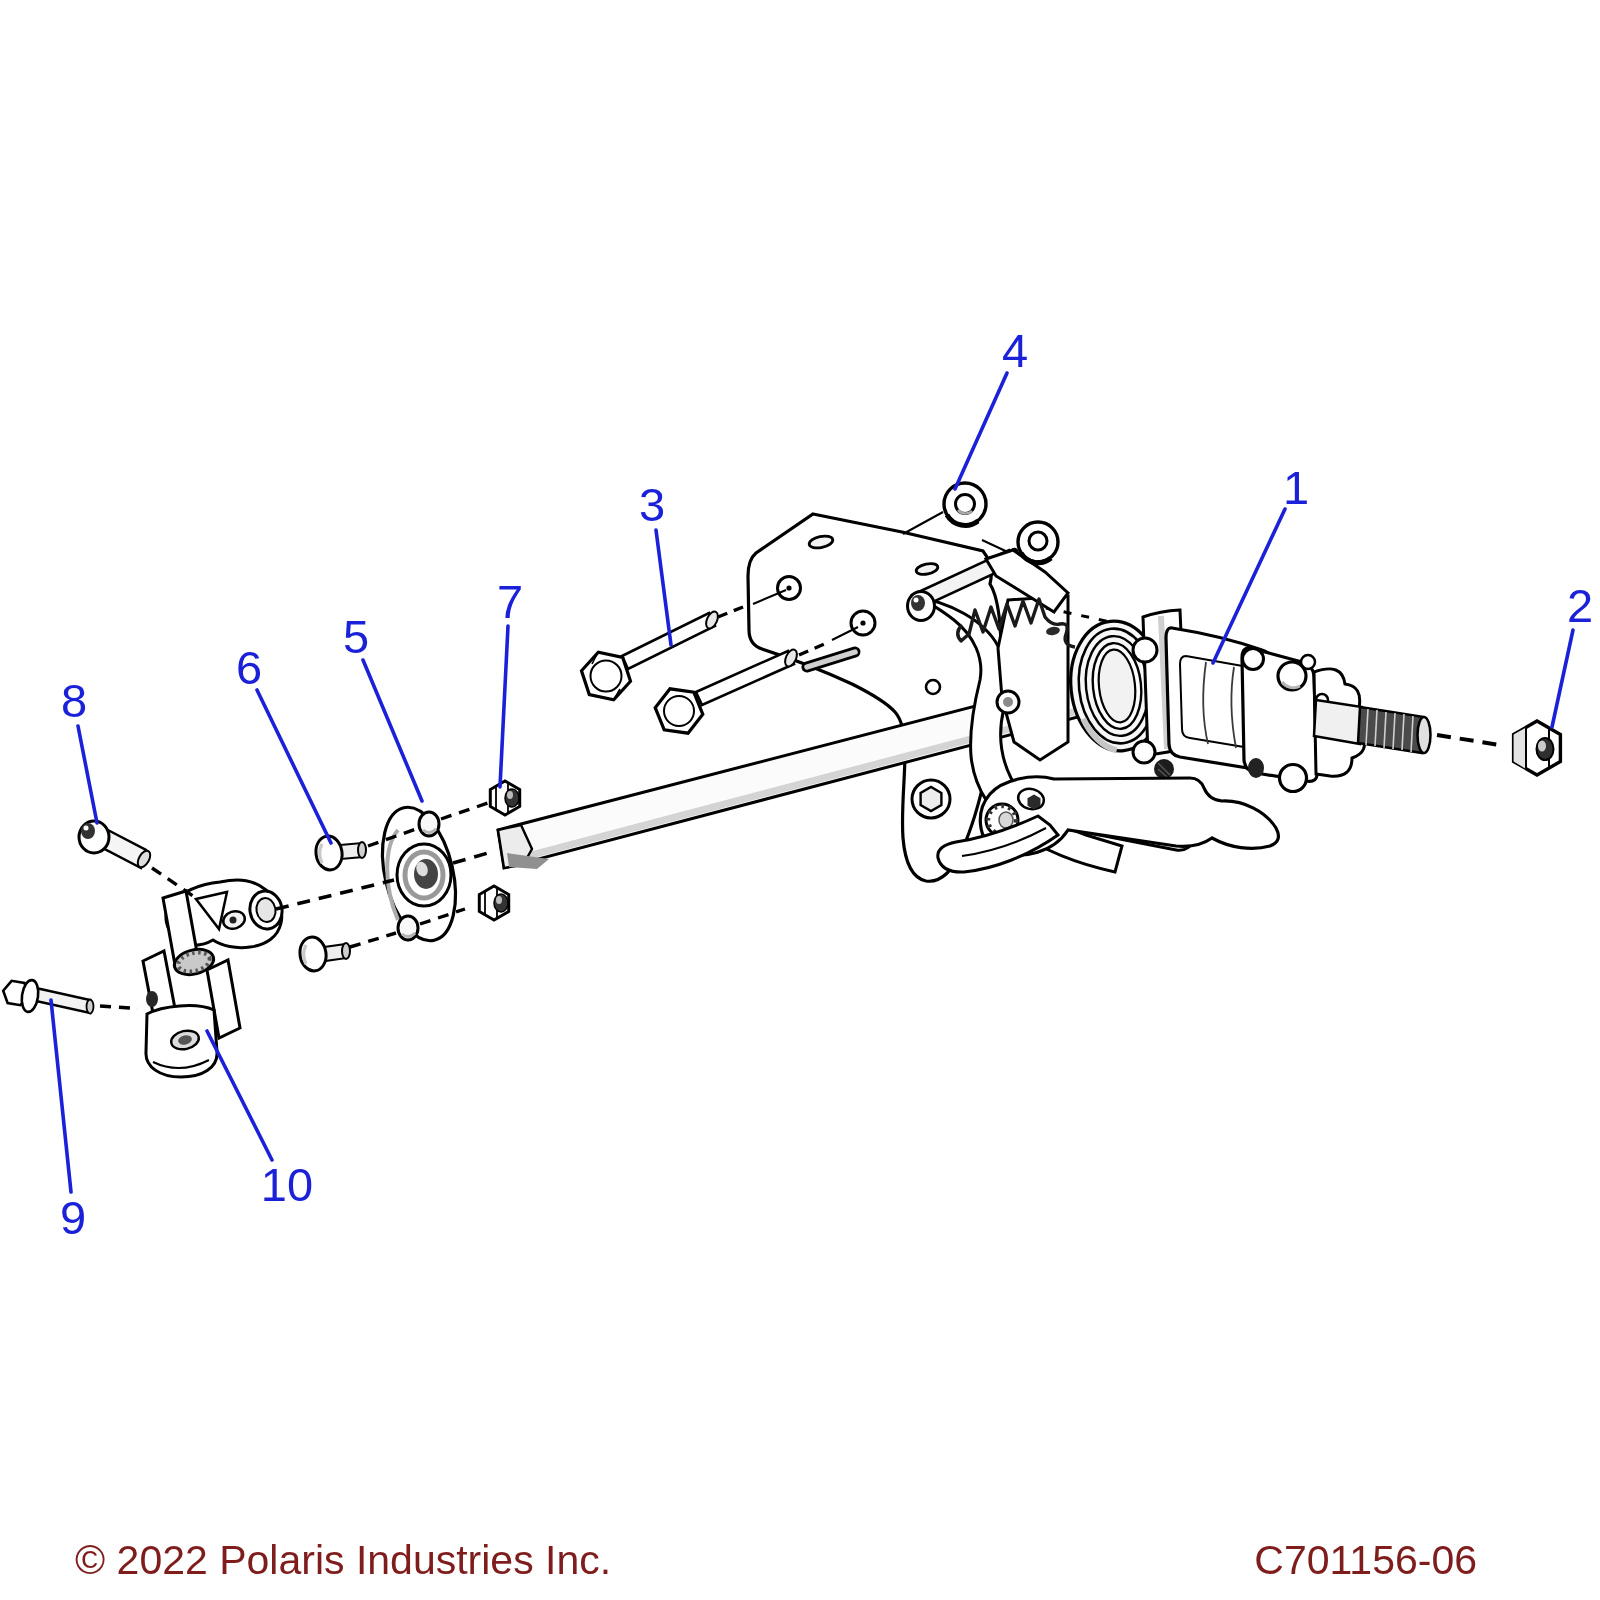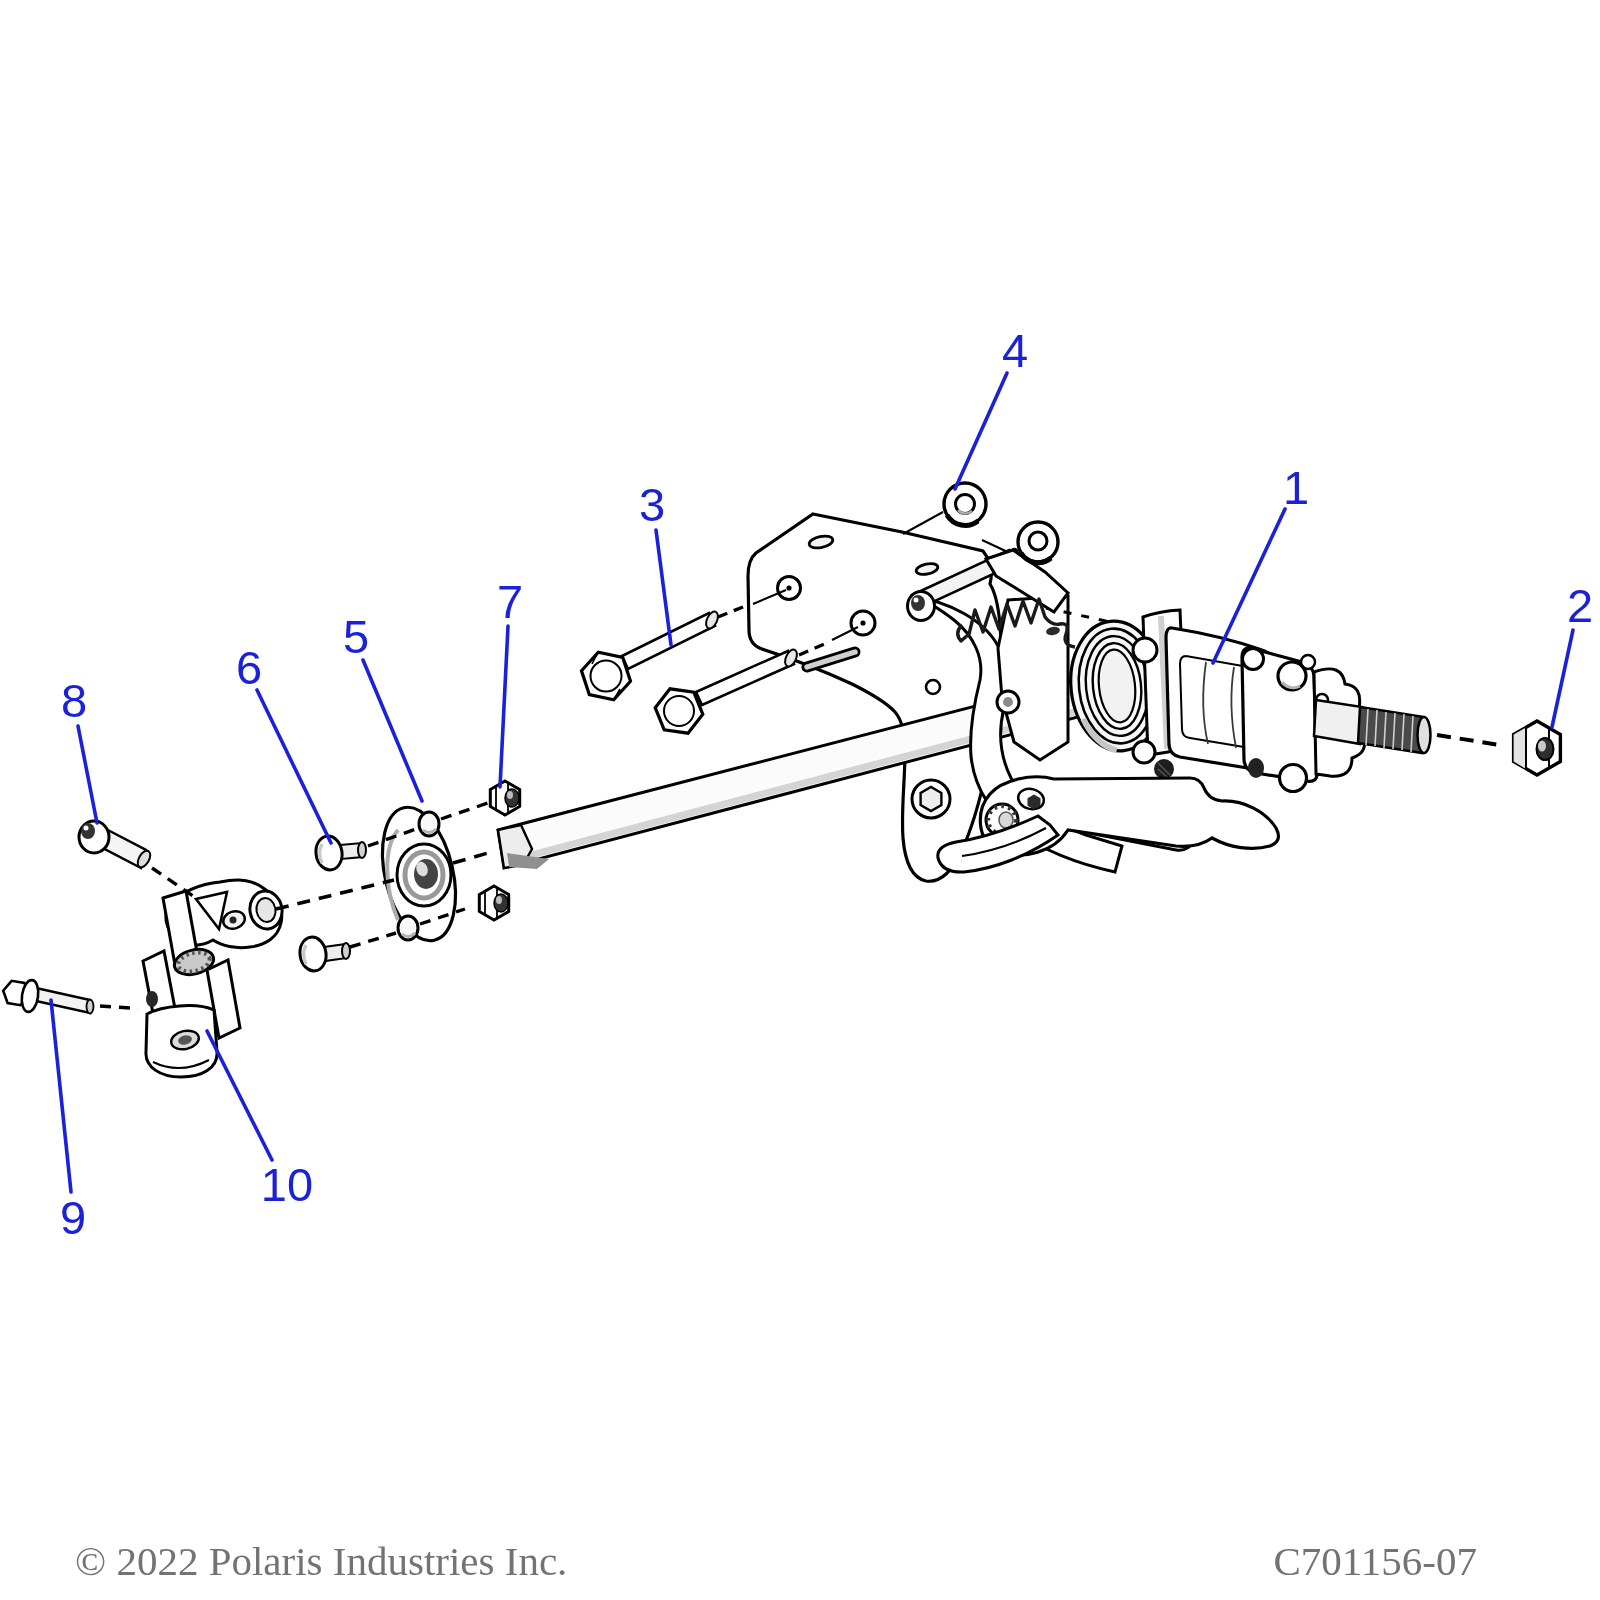--- a/index.html
+++ b/index.html
@@ -1,22 +1,22 @@
 <!DOCTYPE html>
 <html><head>
 <meta charset="utf-8">
 <style>
   html,body{margin:0;padding:0;background:#fff;}
   .stage{position:relative;width:1600px;height:1600px;background:#ffffff;overflow:hidden;
          font-family:"Liberation Sans",sans-serif;}
   .stage svg{position:absolute;left:0;top:0;width:1600px;height:1600px;}
   .callout-num{font-family:"Liberation Sans",sans-serif;font-size:47px;font-weight:400;
                text-anchor:middle;dominant-baseline:central;}
-  .footer-text{position:absolute;font-size:41px;color:#737373;white-space:nowrap;
-               font-family:Liberation Serif, serif;}
+  .footer-text{position:absolute;font-size:41px;color:#7f1d1d;white-space:nowrap;
+               font-family:Liberation Sans, sans-serif;}
   #copyright{left:75px;top:1537px;}
   #drawnum{right:123px;top:1537px;}
 </style>
 </head>
 <body>
 
 <div class="stage">
 
 <svg viewBox="0 0 1600 1600" xmlns="http://www.w3.org/2000/svg">
 
@@ -322,15 +322,15 @@
         <line x1="78" y1="726" x2="97" y2="823" stroke="#1b21d8" stroke-width="3.6" stroke-linecap="round"></line>
         <text x="74" y="700" class="callout-num" fill="#1b21d8">8</text>
         <line x1="71" y1="1192" x2="51" y2="1000" stroke="#1b21d8" stroke-width="3.6" stroke-linecap="round"></line>
         <text x="73" y="1217" class="callout-num" fill="#1b21d8">9</text>
         <line x1="272" y1="1160" x2="207" y2="1031" stroke="#1b21d8" stroke-width="3.6" stroke-linecap="round"></line>
         <text x="287" y="1184" class="callout-num" fill="#1b21d8">10</text>
       </g>
 </svg>
 
 <div class="footer-text" id="copyright">© 2022 Polaris Industries Inc.</div>
-<div class="footer-text" id="drawnum">C701156-07</div>
+<div class="footer-text" id="drawnum">C701156-06</div>
 
 </div>
 
 </body></html>

